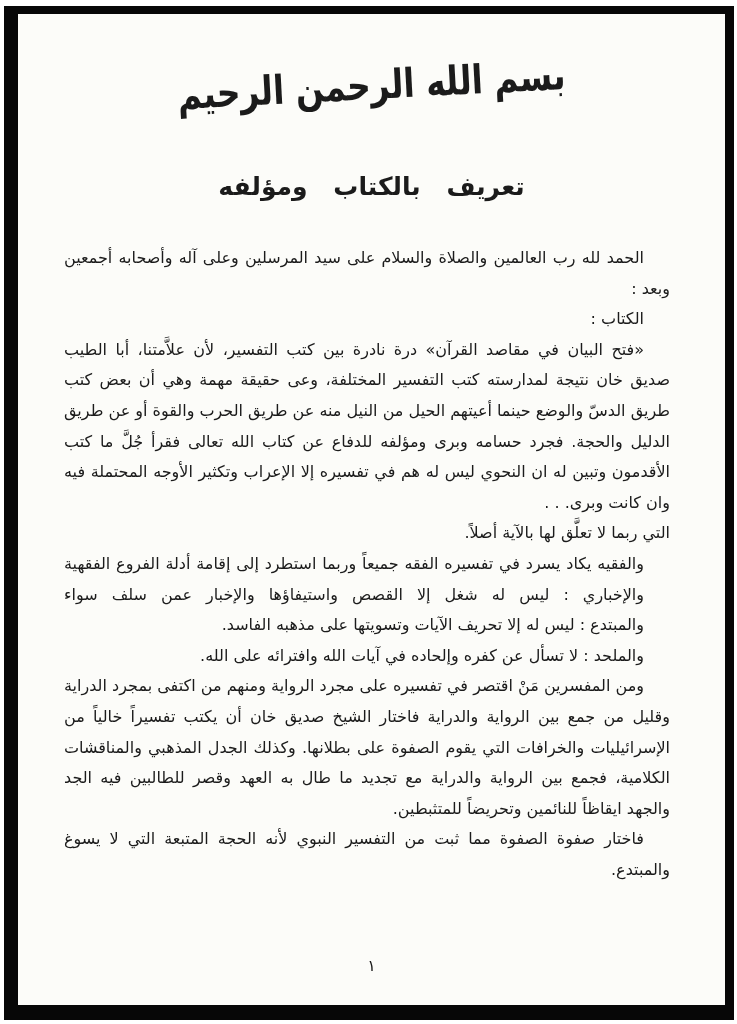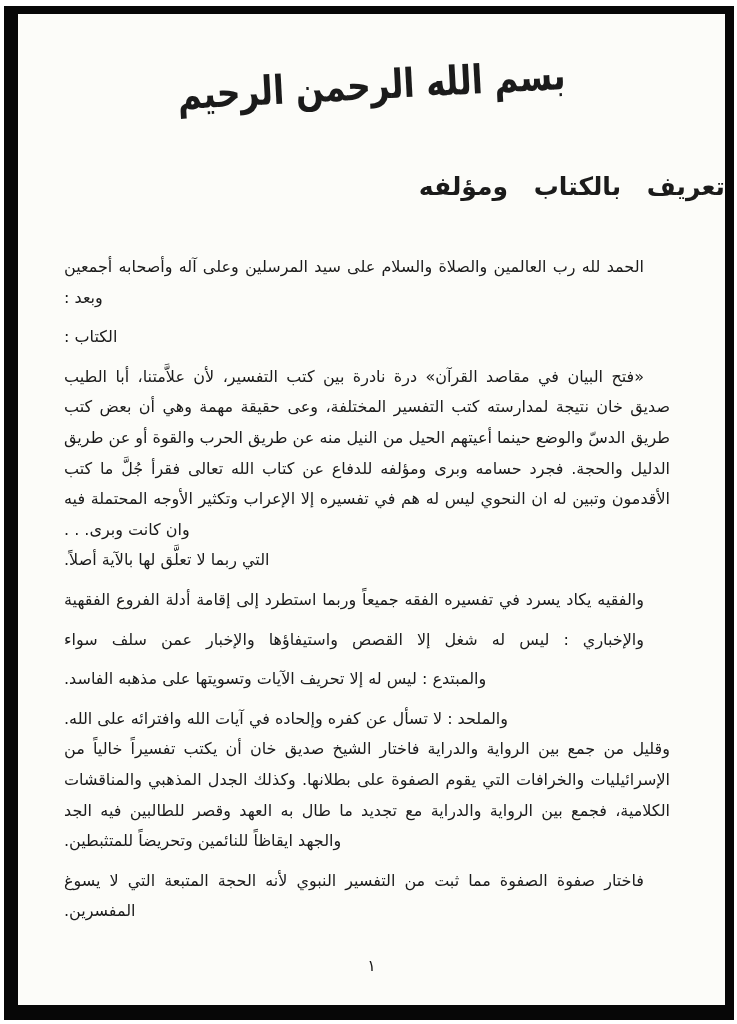--- a/index.html
+++ b/index.html
@@ -46,47 +46,47 @@
     font-weight: bold;
     letter-spacing: -2px;
     transform: rotate(-3deg) scaleX(0.82);
     white-space: nowrap;
   }
   .doc-title {
     position: absolute;
     top: 158px;
     left: 0;
     right: 0;
+    text-align: center;
     font-size: 25px;
     font-weight: bold;
     word-spacing: 17px;
     letter-spacing: 0.5px;
   }
   .body-text {
     position: absolute;
     top: 229px;
     right: 55px;
     width: 606px;
     font-size: 16px;
   }
   .line {
     height: 30.6px;
     line-height: 30.6px;
-    text-align: left;
+    text-align: right;
     white-space: nowrap;
     overflow: visible;
   }
   .line.j {
     white-space: normal;
     text-align: justify;
     text-align-last: justify;
   }
   .line.ind {
     padding-right: 26px;
-    margin-top: 9px;
   }
   .page-number {
     position: absolute;
     top: 942px;
     left: 0;
     right: 0;
     text-align: center;
     font-size: 16px;
   }
 </style>
@@ -121,26 +121,27 @@
           <div class="para">
             <div class="line j ind">والإخباري : ليس له شغل إلا القصص واستيفاؤها والإخبار عمن سلف سواء</div>
           </div>
           <div class="para">
             <div class="line ind">والمبتدع : ليس له إلا تحريف الآيات وتسويتها على مذهبه الفاسد.</div>
           </div>
           <div class="para">
             <div class="line ind">والملحد : لا تسأل عن كفره وإلحاده في آيات الله وافترائه على الله.</div>
           </div>
           <div class="para">
+            <div class="line j ind">ومن المفسرين مَنْ اقتصر في تفسيره على مجرد الرواية ومنهم من اكتفى بمجرد الدراية</div>
             <div class="line j">وقليل من جمع بين الرواية والدراية فاختار الشيخ صديق خان أن يكتب تفسيراً خالياً من</div>
             <div class="line j">الإسرائيليات والخرافات التي يقوم الصفوة على بطلانها. وكذلك الجدل المذهبي والمناقشات</div>
             <div class="line j">الكلامية، فجمع بين الرواية والدراية مع تجديد ما طال به العهد وقصر للطالبين فيه الجد</div>
             <div class="line">والجهد ايقاظاً للنائمين وتحريضاً للمتثبطين.</div>
           </div>
           <div class="para">
             <div class="line j ind">فاختار صفوة الصفوة مما ثبت من التفسير النبوي لأنه الحجة المتبعة التي لا يسوغ</div>
-            <div class="line">المفسرين.</div>
+            <div class="line">والمبتدع.</div>
           </div>
         </div>
       <div class="page-number">١</div>
     </div>
   </div>
 </div>
 
 </body></html>

